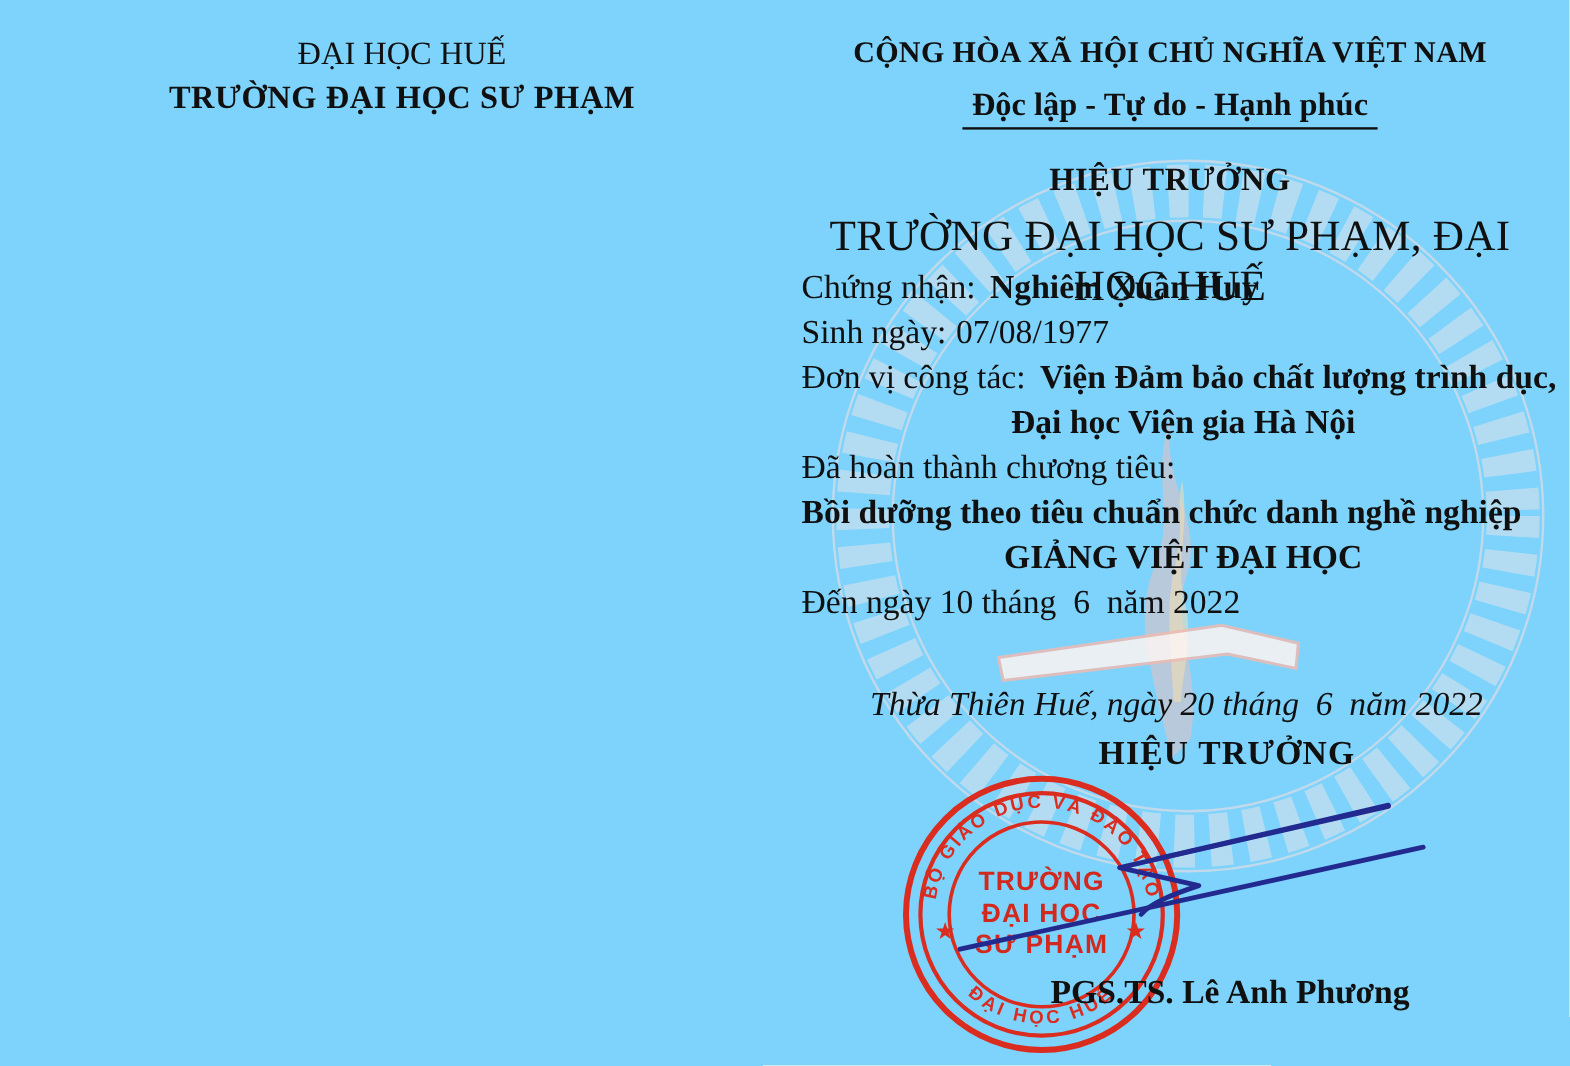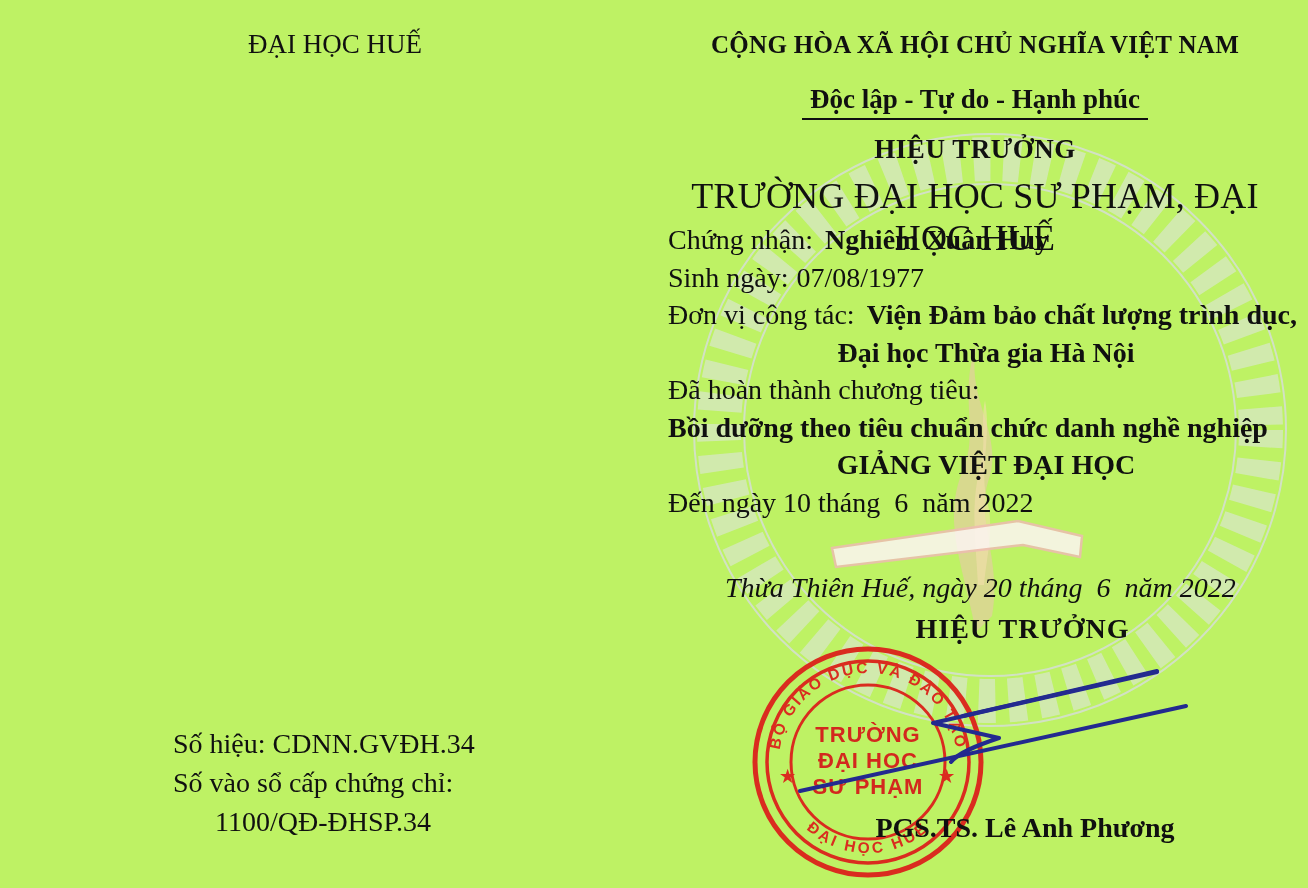--- a/index.html
+++ b/index.html
@@ -1,32 +1,32 @@
 <!DOCTYPE html>
 <html><head>
 <meta charset="utf-8">
 <style>
   html,body{margin:0;padding:0;background:#ffffff;}
   .page{
-    position:relative;width:1308px;height:888px;background:#bef264;
+    position:relative;width:1308px;height:888px;background:#7dd3fc;
     font-family:"Liberation Serif", serif;color:#101010;overflow:hidden;
   }
   .abs{position:absolute;}
   .c{text-align:center;}
   .b{font-weight:bold;}
   .nowrap{white-space:nowrap;}
 
   
   .hdr-left{left:100px;top:26px;width:470px;font-size:27px;line-height:37px;text-align:center;z-index:2;}
   .hdr-left .l2{font-weight:bold;letter-spacing:.5px;}
 
   
   .hdr-right{left:655px;top:28px;width:640px;text-align:center;z-index:2;}
   .hdr-right .l1{font-weight:bold;font-size:25px;line-height:34px;letter-spacing:.3px;}
-  .hdr-right .l2{display:inline-block;font-weight:bold;font-size:27px;margin-top:22px;
+  .hdr-right .l2{display:inline-block;font-weight:bold;font-size:27px;margin-top:10px;
                  padding:0 8px 3px 8px;border-bottom:2px solid #101010;}
 
   
   .doc-title{left:655px;top:132px;width:640px;text-align:center;z-index:2;}
   .doc-title .l1{font-weight:bold;font-size:27px;line-height:34px;letter-spacing:.5px;}
   .doc-title .l2{font-size:36px;margin-top:9px;letter-spacing:.2px;}
 
   
   .body-block{left:668px;top:221px;width:636px;font-size:28px;line-height:37.5px;z-index:2;}
   .body-block .val{font-weight:bold;margin-left:12px;}
@@ -54,20 +54,21 @@
     <circle cx="990" cy="430" r="296" fill="none" stroke="#d8dbe4" stroke-width="2" opacity="0.75"></circle>
     <circle cx="990" cy="430" r="246" fill="none" stroke="#d8dbe4" stroke-width="2" opacity="0.75"></circle>
     <circle cx="990" cy="430" r="271" fill="none" stroke="#e0e3ea" stroke-width="44" stroke-dasharray="17 13" opacity="0.55"></circle>
     <path d="M978 340 C 962 398, 1006 432, 988 482 C 976 522, 1002 560, 992 616 L 976 632 C 962 562, 942 520, 963 470 C 980 430, 957 394, 978 340 Z" fill="#f2c0b8" opacity="0.5"></path>
     <path d="M985 400 C 992 440, 978 470, 988 505 C 994 530, 986 560, 984 585 L 978 585 C 976 545, 970 505, 980 468 C 987 440, 980 425, 985 400 Z" fill="#f6dfae" opacity="0.55"></path>
     <path d="M832 548 L1018 521 L1082 536 L1080 557 L1023 545 L836 567 Z" fill="#fdf5f3" stroke="#eebbb2" stroke-width="2.5" opacity="0.85"></path>
   </svg>
 
   <div class="abs hdr-left">
     <div class="l1">ĐẠI HỌC HUẾ</div>
+    <div class="l2">TRƯỜNG ĐẠI HỌC SƯ PHẠM</div>
   </div>
 
   <div class="abs hdr-right">
     <div class="l1">CỘNG HÒA XÃ HỘI CHỦ NGHĨA VIỆT NAM</div>
     <span class="l2">Độc lập - Tự do - Hạnh phúc</span>
   </div>
 
   <div class="abs doc-title">
     <div class="l1">HIỆU TRƯỞNG</div>
     <div class="l2">TRƯỜNG ĐẠI HỌC SƯ PHẠM, ĐẠI HỌC HUẾ</div>
@@ -76,21 +77,21 @@
   <div class="abs body-block">
     <div class="nowrap">
       <span>Chứng nhận:</span><span class="val">Nghiêm Xuân Huy</span>
     </div>
     <div class="nowrap">
       <span>Sinh ngày:</span><span class="vsmall">07/08/1977</span>
     </div>
     <div class="nowrap">
       <span>Đơn vị công tác:</span><span class="val">Viện Đảm bảo chất lượng trình dục,</span>
     </div>
-    <div class="c b">Đại học Thừa gia Hà Nội</div>
+    <div class="c b">Đại học Viện gia Hà Nội</div>
     <div class="nowrap">Đã hoàn thành chương tiêu:</div>
     <div class="b nowrap">Bồi dưỡng theo tiêu chuẩn chức danh nghề nghiệp</div>
     <div class="c b">GIẢNG VIỆT ĐẠI HỌC</div>
     <div class="nowrap">Đến ngày 10 tháng &nbsp;6 &nbsp;năm 2022</div>
   </div>
 
   <div class="abs place-date">Thừa Thiên Huế, ngày 20 tháng &nbsp;6 &nbsp;năm 2022</div>
   <div class="abs sig-title">HIỆU TRƯỞNG</div>
   <div class="abs sig-name">PGS.TS. Lê Anh Phương</div>
 
@@ -114,19 +115,14 @@
     <text x="122" y="130" font-size="22" fill="#d3281e" text-anchor="middle" letter-spacing="1">ĐẠI HỌC</text>
     <text x="122" y="156" font-size="22" fill="#d3281e" text-anchor="middle" letter-spacing="1">SƯ PHẠM</text>
   </svg>
 
   <svg class="abs sig-scribble" width="1308" height="888" viewBox="0 0 1308 888">
     <path d="M 800 791 L 1186 706" fill="none" stroke="#232a8f" stroke-width="4" stroke-linecap="round"></path>
     <path d="M 963 716 L 1157 671" fill="none" stroke="#232a8f" stroke-width="4" stroke-linecap="round"></path>
     <path d="M 1157 672 L 933 723 L 999 738 C 975 746 958 753 951 762" fill="none" stroke="#232a8f" stroke-width="4" stroke-linecap="round" stroke-linejoin="round"></path>
   </svg>
 
-  <div class="abs footer">
-    <div class="nowrap">Số hiệu: CDNN.GVĐH.34</div>
-    <div class="nowrap">Số vào sổ cấp chứng chỉ:</div>
-    <div class="l3">1100/QĐ-ĐHSP.34</div>
-  </div>
 
 </div>
 
 </body></html>

